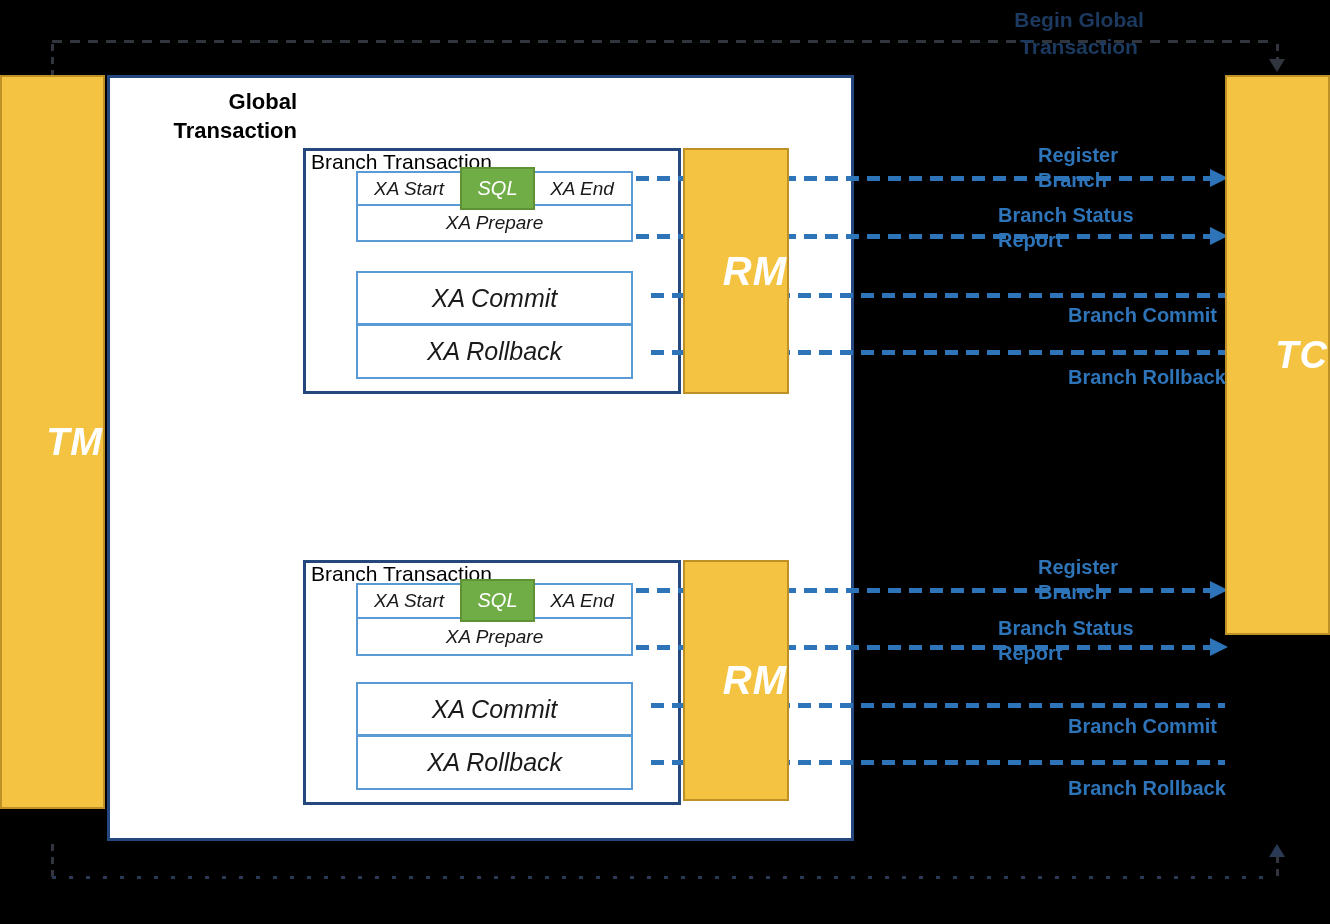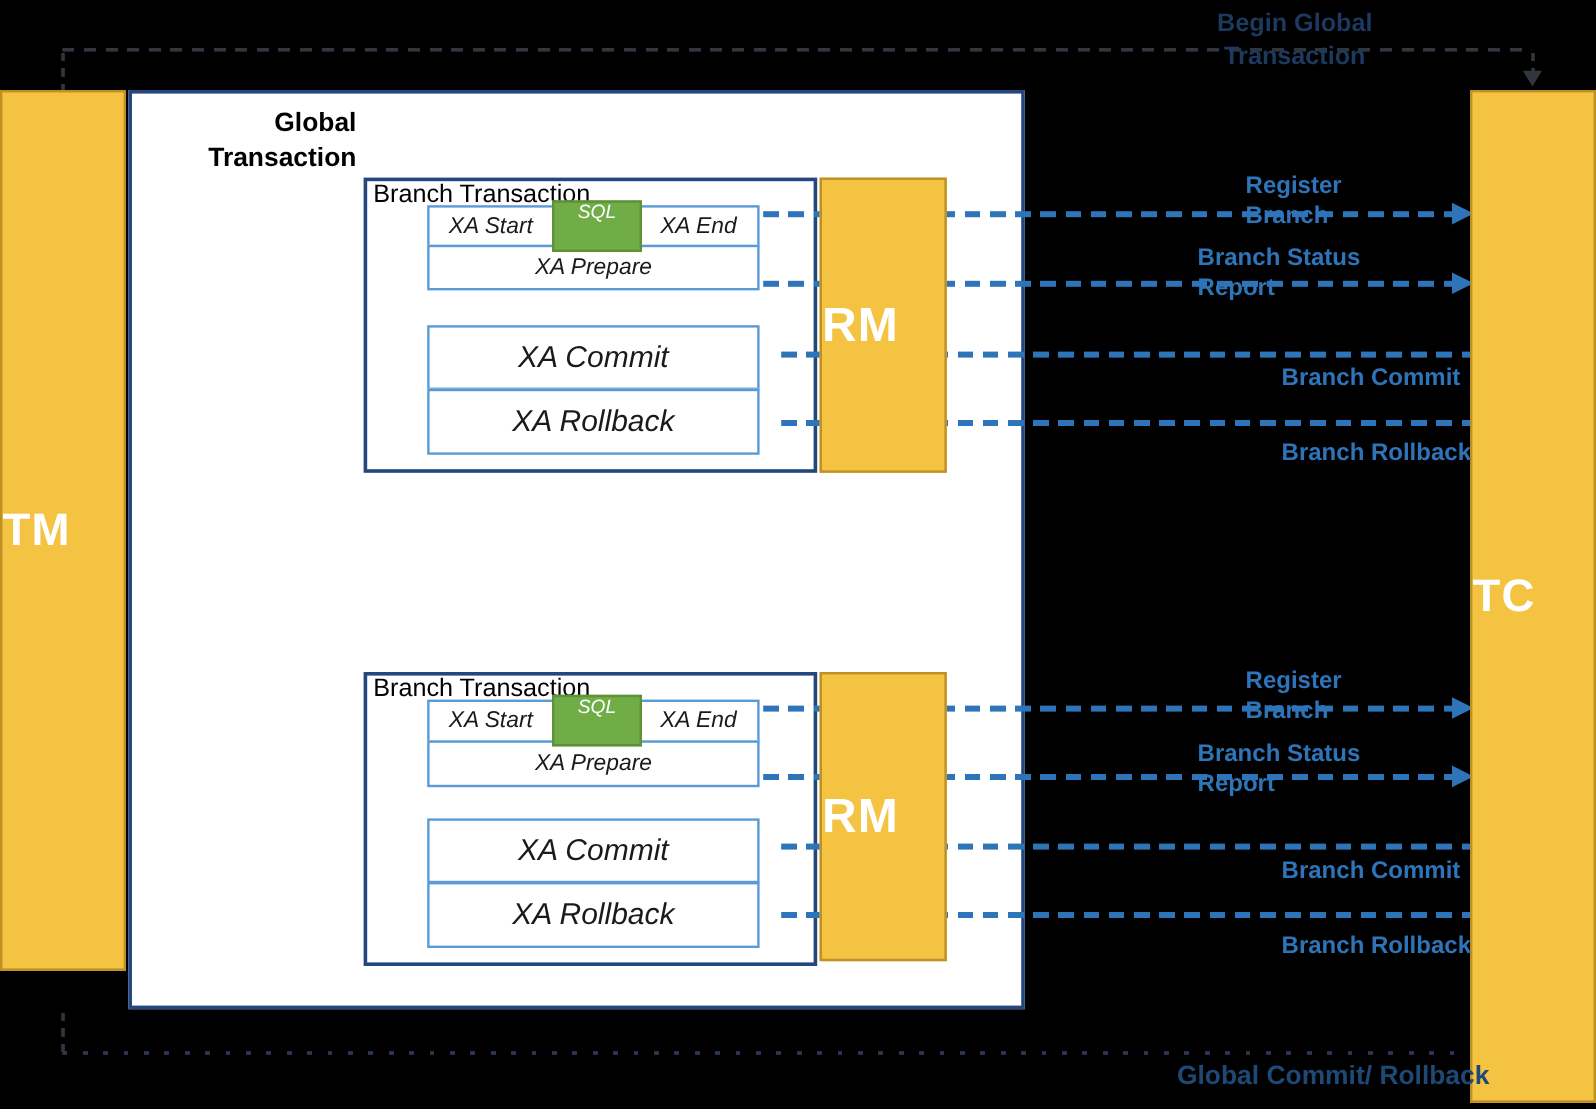--- a/index.html
+++ b/index.html
@@ -28,34 +28,34 @@
   .hdash{position:absolute;height:5px;background:repeating-linear-gradient(90deg,var(--arrow_blue) 0 13px,transparent 13px 21px);}
   .hdash-faint{position:absolute;height:3px;background:repeating-linear-gradient(90deg,var(--faint_dash) 0 10px,transparent 10px 18px);}
   .vdash-faint{position:absolute;width:3px;background:repeating-linear-gradient(180deg,var(--faint_dash) 0 7px,transparent 7px 13px);}
   .hdots{position:absolute;height:3px;background:repeating-linear-gradient(90deg,var(--finish_dots) 0 4px,transparent 4px 17px);}
   .arr-right{position:absolute;width:0;height:0;border-top:9px solid transparent;border-bottom:9px solid transparent;border-left:18px solid var(--arrow_blue);}
   .arr-left{position:absolute;width:0;height:0;border-top:9px solid transparent;border-bottom:9px solid transparent;border-right:18px solid var(--arrow_blue);}
   .arr-down-faint{position:absolute;width:0;height:0;border-left:8px solid transparent;border-right:8px solid transparent;border-top:13px solid var(--faint_dash);}
   .arr-up-dots{position:absolute;width:0;height:0;border-left:8px solid transparent;border-right:8px solid transparent;border-bottom:13px solid var(--finish_dots);}
 
   
-  .actor{position:absolute;background:var(--actor_yellow);border:2px solid var(--actor_border);display:flex;align-items:center;justify-content:flex-start;z-index:4;}
+  .actor{position:absolute;background:var(--actor_yellow);border:2px solid var(--actor_border);display:flex;align-items:center;justify-content:flex-end;z-index:4;font-style:italic;}
   .actor-label{color:#fff;font-weight:bold;font-size:38px;letter-spacing:1px;}
   .rm .actor-label{font-size:40px;}
 
   
   .panel{position:absolute;background:var(--panel_white);border:3px solid var(--panel_border_navy);z-index:1;}
   .bbox{position:absolute;border:3px solid var(--panel_border_navy);z-index:2;}
   .gt-title{position:absolute;left:119px;top:87px;width:178px;font-size:22px;line-height:29px;font-weight:bold;color:var(--title_black);z-index:3;text-align:right;}
   .b-title{position:absolute;font-size:21px;font-weight:normal;color:var(--title_black);white-space:nowrap;z-index:3;}
 
   
   .step{position:absolute;border:2px solid var(--step_border_blue);background:#fff;display:flex;align-items:center;justify-content:center;font-style:italic;font-size:19px;color:#1a1a1a;z-index:3;}
   .step.big{font-size:25px;}
-  .sql{position:absolute;border:2px solid var(--sql_green_border);background:var(--sql_green);display:flex;justify-content:center;font-style:italic;font-size:16px;color:#fff;z-index:4;}
+  .sql{position:absolute;border:2px solid var(--sql_green_border);background:var(--sql_green);display:flex;align-items:center;justify-content:center;font-style:italic;font-size:20px;color:#fff;z-index:4;}
 
   
   .msg{position:absolute;color:var(--message_label_blue);font-weight:bold;font-size:20px;line-height:25px;z-index:5;}
   .nowrap{white-space:nowrap;}
   .label-begin{position:absolute;left:995px;top:6px;width:168px;text-align:center;color:var(--begin_label_navy);font-weight:bold;font-size:21px;line-height:27px;z-index:5;}
   .label-finish{position:absolute;left:980px;top:883px;width:262px;text-align:center;color:var(--finish_label_navy);font-weight:bold;font-size:22px;z-index:5;}
   .line{z-index:2;}
 </style>
 </head>
 <body>
@@ -148,23 +148,22 @@
   <div class="msg" style="left:998px;top:616px;width:152px;">Branch Status Report</div>
 
   <div class="hdash line" style="left:651px;top:703px;width:574px;"></div>
   <div class="arr-left" style="left:633px;top:697px;"></div>
   <div class="msg nowrap" style="left:1068px;top:714px;">Branch Commit</div>
 
   <div class="hdash line" style="left:651px;top:760px;width:574px;"></div>
   <div class="arr-left" style="left:633px;top:754px;"></div>
   <div class="msg nowrap" style="left:1068px;top:776px;">Branch Rollback</div>
 
-  <div class="actor" style="left:1225px;top:75px;width:105px;height:844px;">
+  <div class="actor" style="left:1225px;top:75px;width:105px;height:560px;">
     <span class="actor-label">TC</span>
   </div>
 
   <div class="vdash-faint line" style="left:51px;top:844px;height:33px;"></div>
   <div class="hdots line" style="left:52px;top:876px;width:1224px;"></div>
   <div class="vdash-faint line" style="left:1276px;top:856px;height:21px;"></div>
   <div class="arr-up-dots" style="left:1269px;top:844px;"></div>
-  <div class="label-finish">Global Commit/ Rollback</div>
 
 </div>
 
 </body></html>

